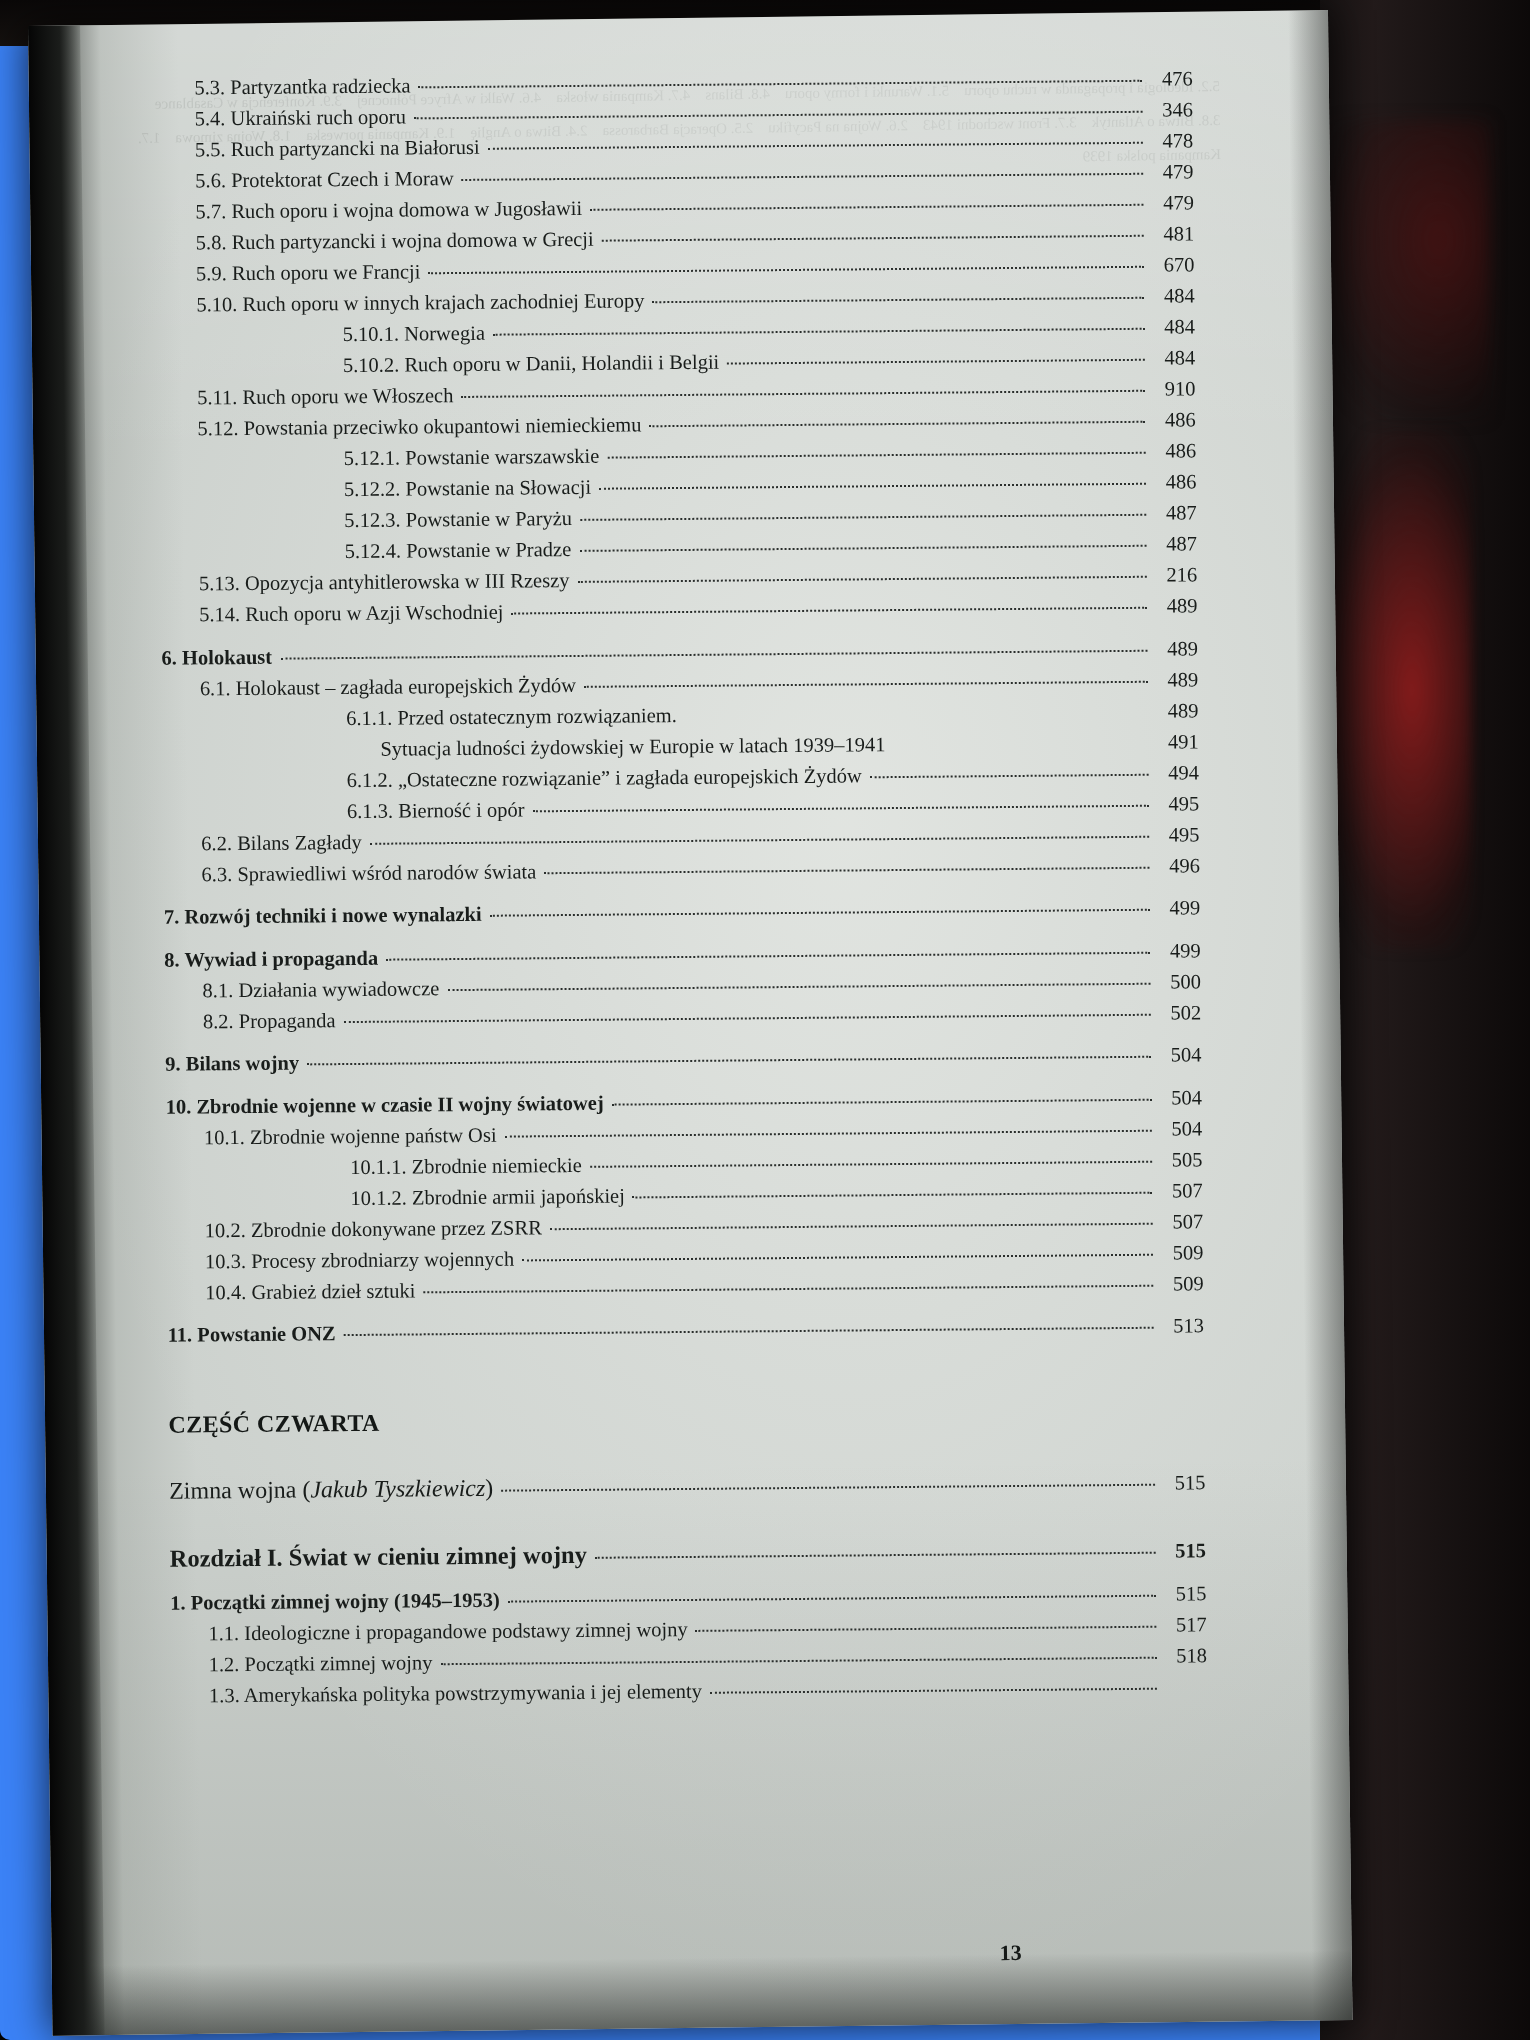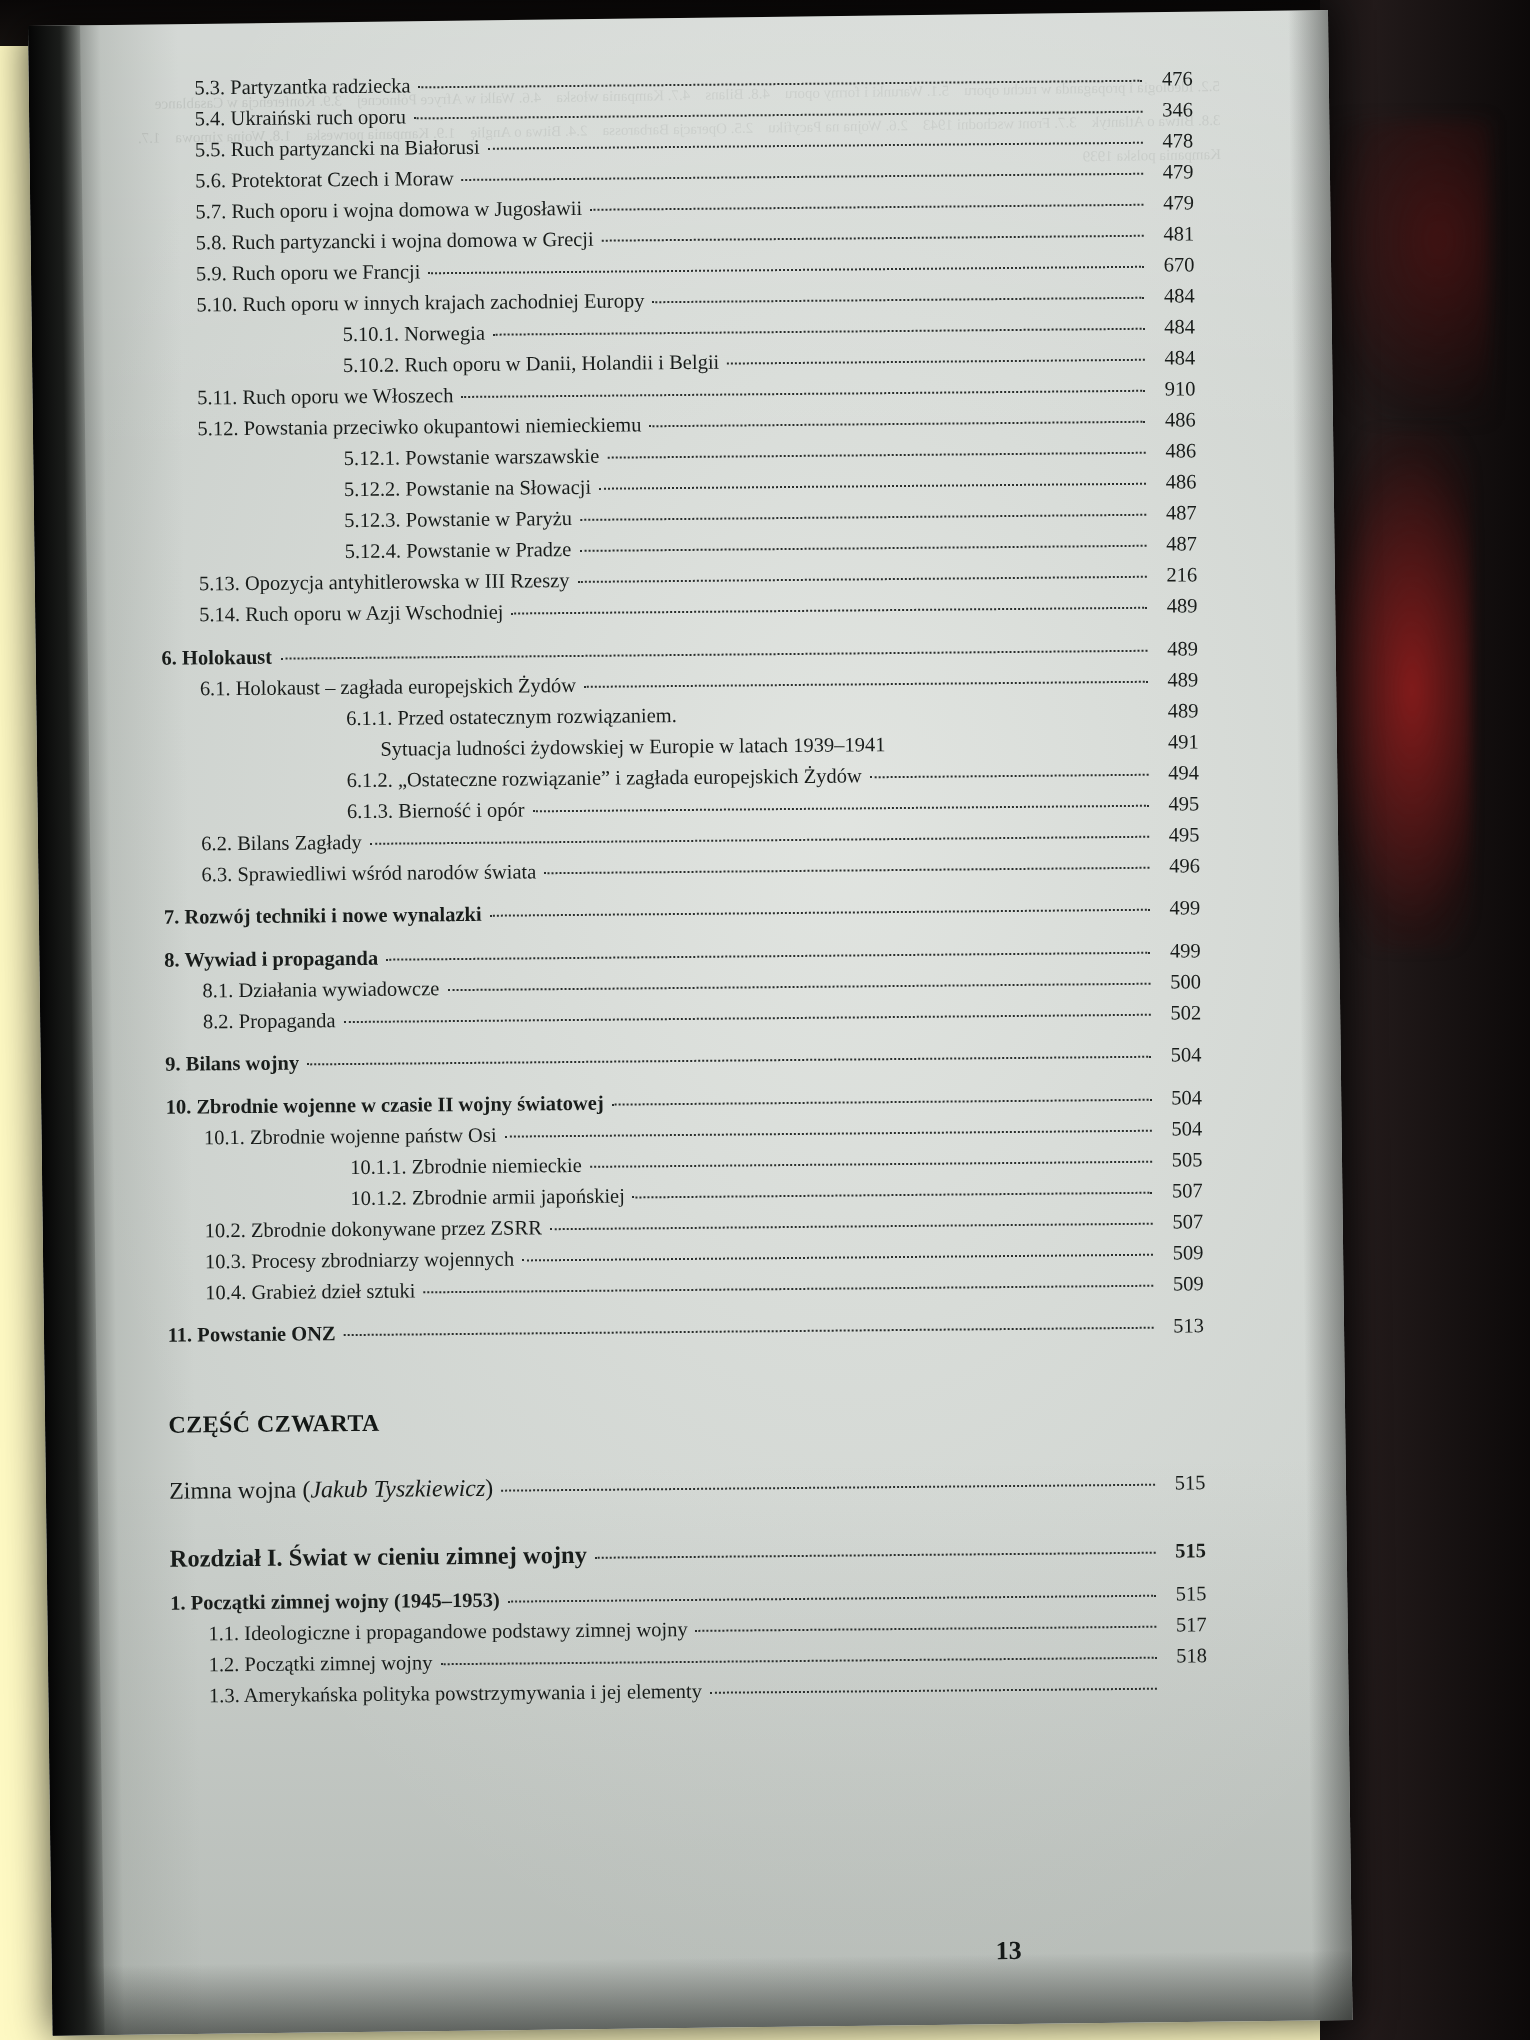--- a/index.html
+++ b/index.html
@@ -11,21 +11,22 @@
     width: 1530px;
     height: 2040px;
     overflow: hidden;
     font-family: "Liberation Serif", serif;
   }
 
   
   #photo {
     position: absolute;
     inset: 0;
-    background: #fef9c3;
+    background: #3b82f6;
+    border-radius: 10px;
   }
   .dark-right {
     position: absolute;
     top: 0; right: 0;
     width: 210px; height: 100%;
     background: linear-gradient(90deg,#171313 0%, #221a1a 25%, #0c0909 100%);
   }
   .red-glow {
     position: absolute;
     right: 58px;
@@ -167,21 +168,21 @@
   .chapter-head {
     font-size: 24.5px;
     font-weight: bold;
     margin-top: 44px;
   }
   #folio {
     position: absolute;
     z-index: 8;
     right: 330px;
     bottom: 58px;
-    font-size: 26px;
+    font-size: 22px;
     font-weight: bold;
     color: #151917;
     font-family: "Liberation Serif", serif;
   }
   .edge-shadow {
     position:absolute; right:0; top:0; width:40px; height:100%;
     background: linear-gradient(270deg, rgba(30,32,30,.45), rgba(0,0,0,0));
     z-index: 5;
   }
   .bottom-shadow {

